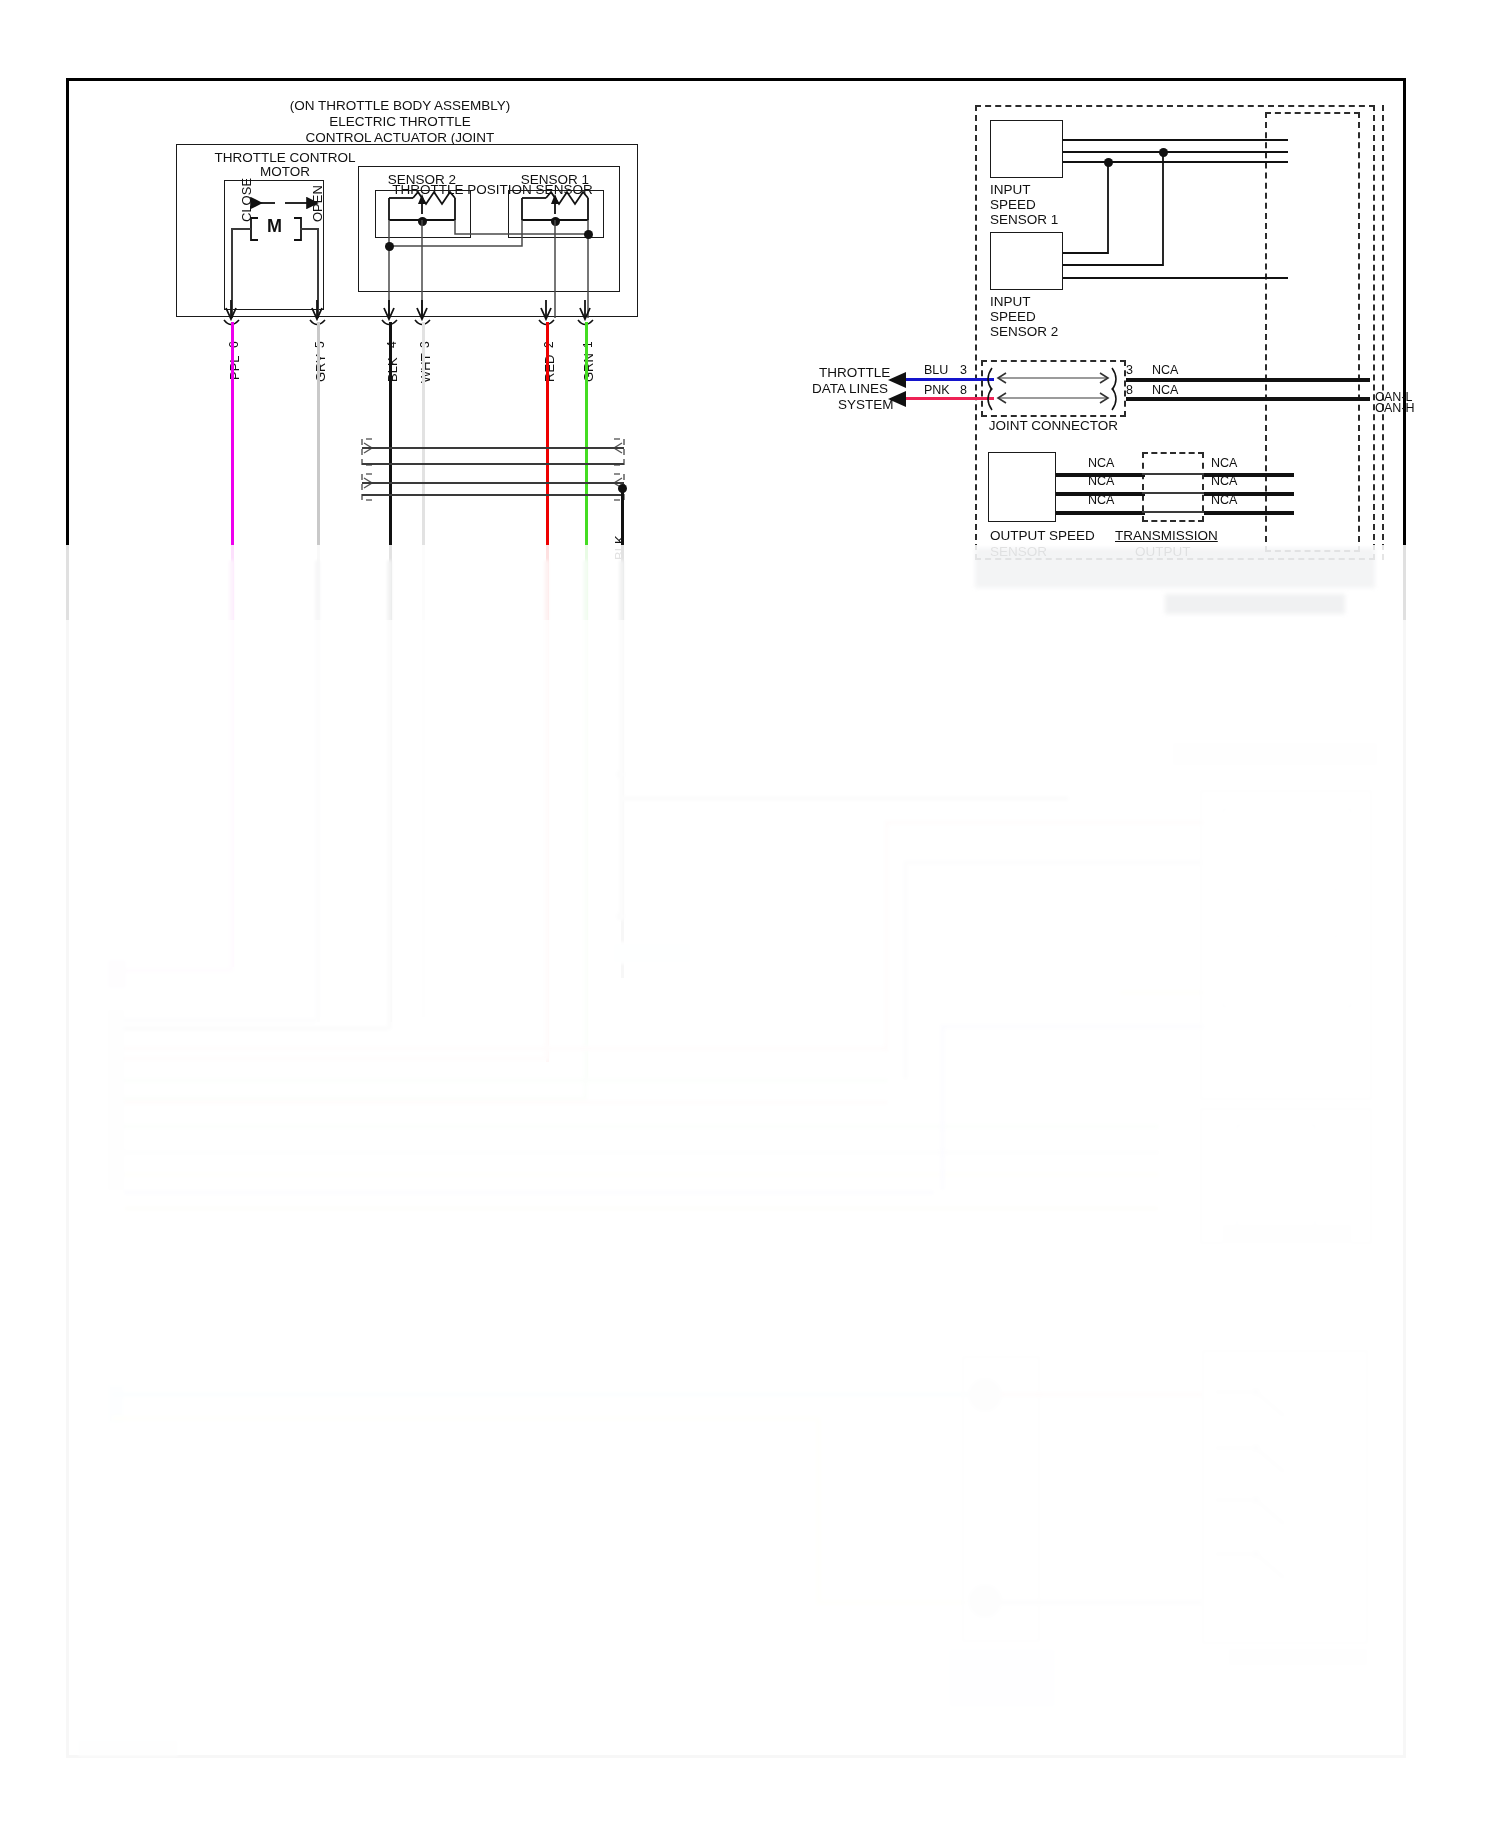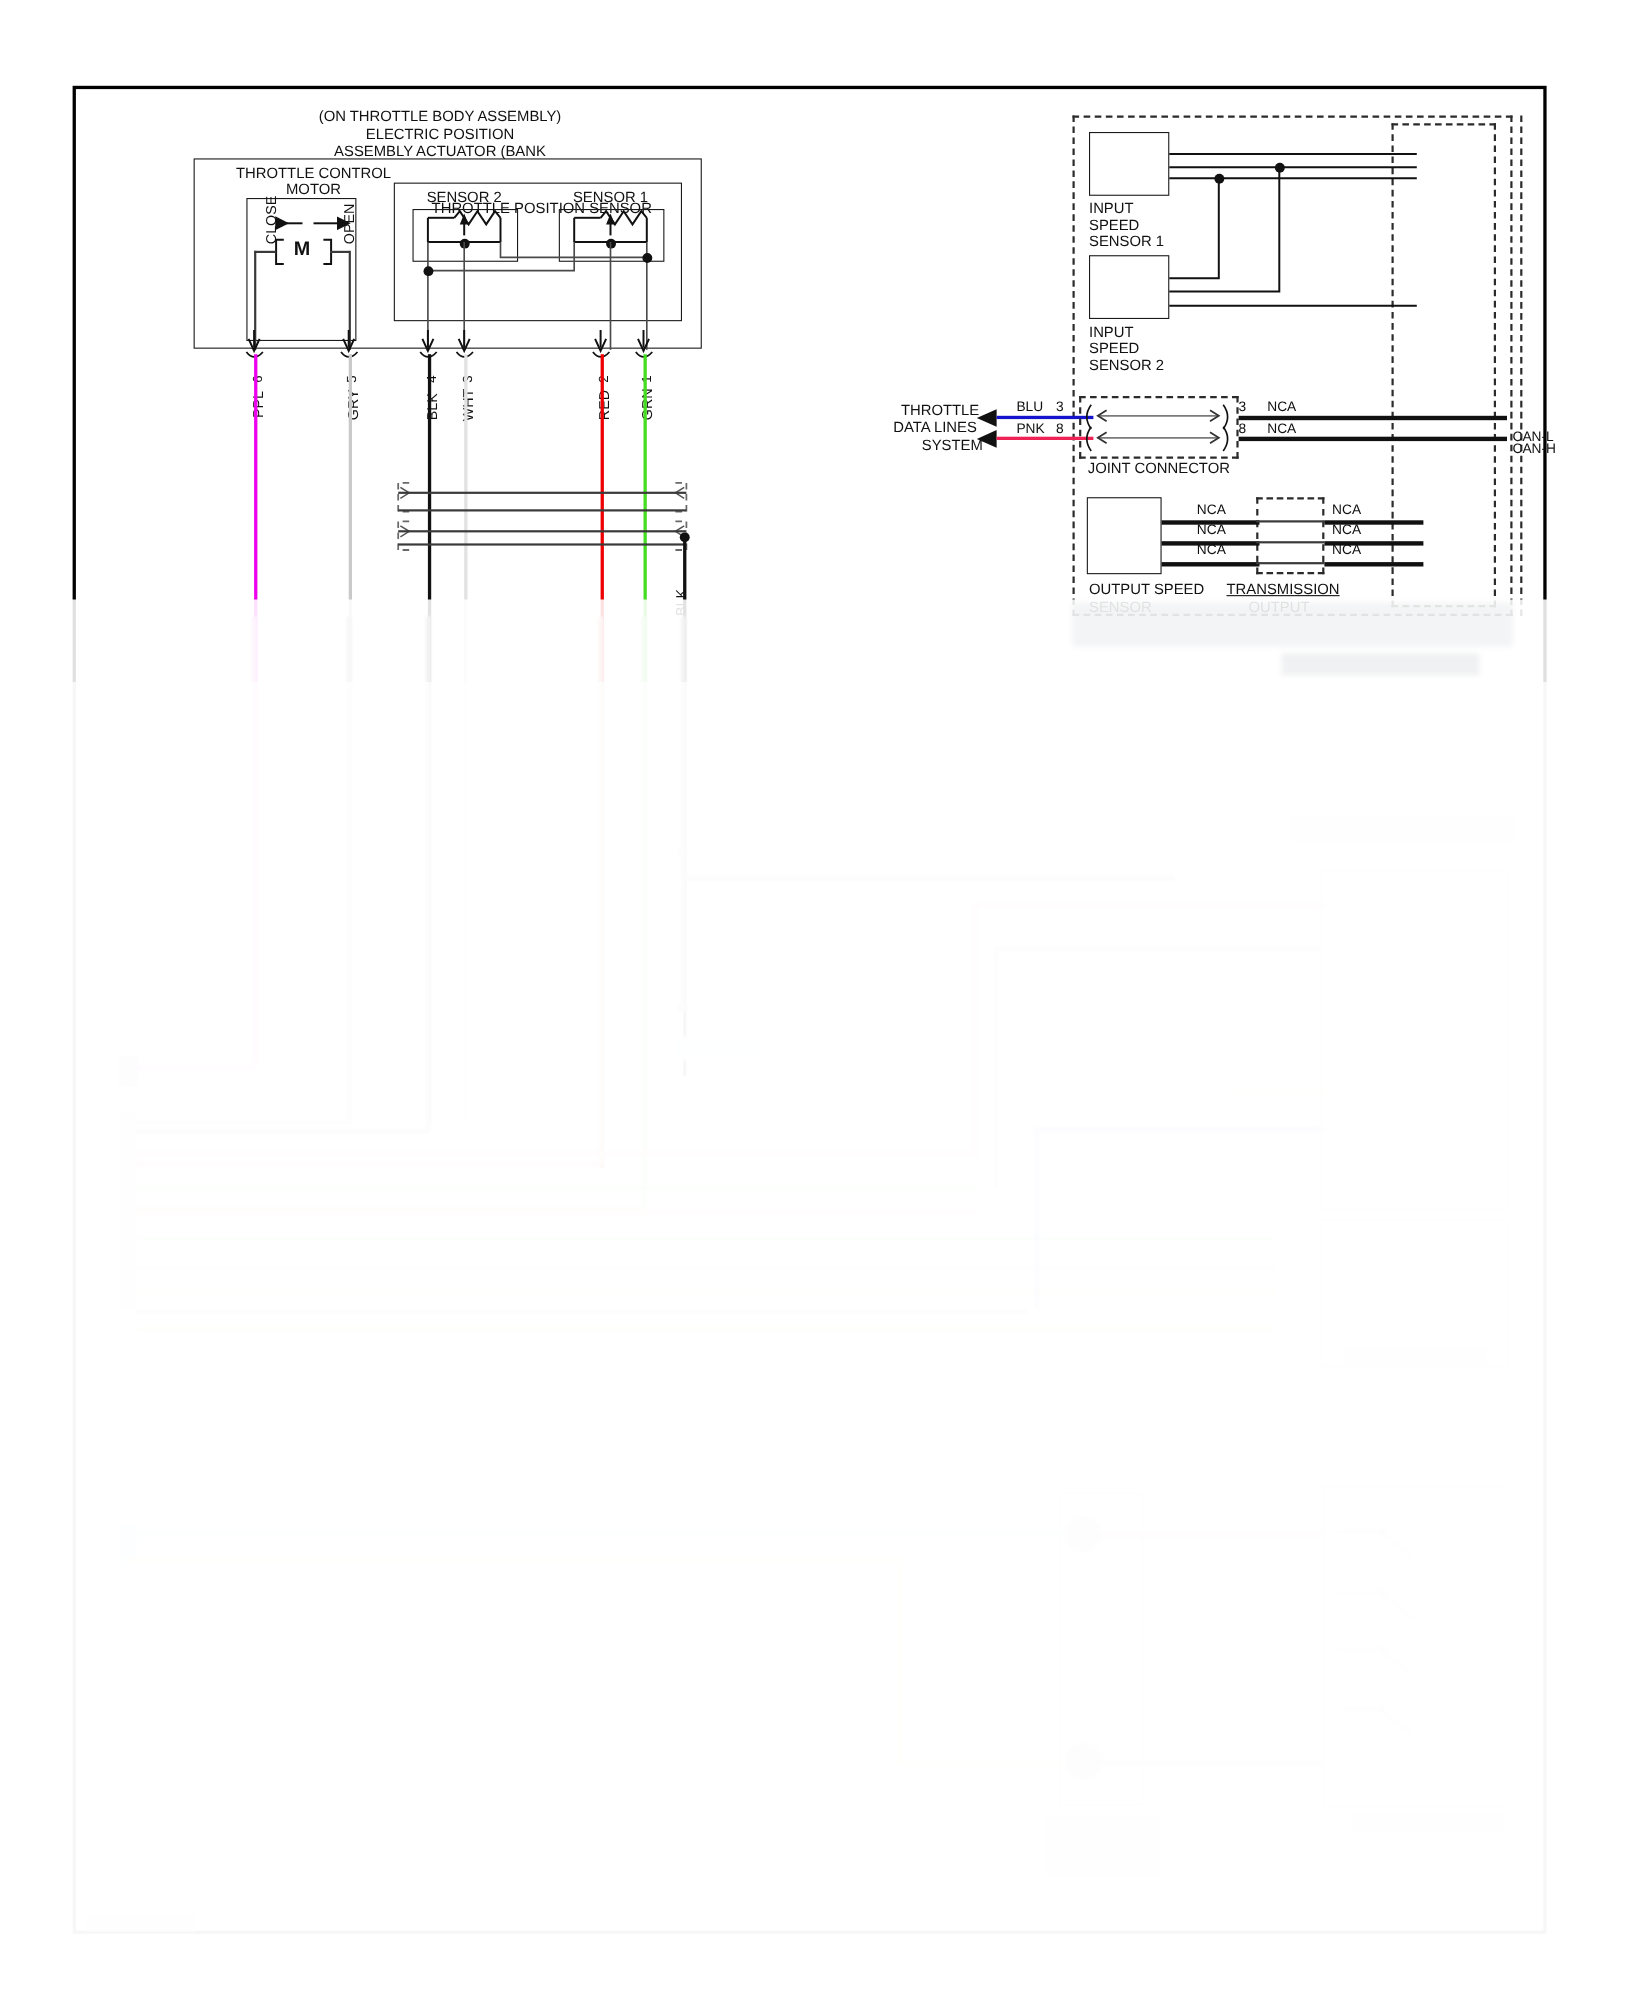--- a/index.html
+++ b/index.html
@@ -43,22 +43,22 @@
   .fblur2{filter:blur(2.2px);}
 </style>
 </head>
 <body>
 
 <div id="page">
 
   <div class="frame-outer"></div>
 
   <div class="lbl-c" style="left:200px;top:98px;width:400px;">(ON THROTTLE BODY ASSEMBLY)</div>
-  <div class="lbl-c" style="left:200px;top:114px;width:400px;">ELECTRIC POSITION</div>
-  <div class="lbl-c" style="left:200px;top:130px;width:400px;">ASSEMBLY ACTUATOR (BANK</div>
+  <div class="lbl-c" style="left:200px;top:114px;width:400px;">ELECTRIC THROTTLE</div>
+  <div class="lbl-c" style="left:200px;top:130px;width:400px;">CONTROL ACTUATOR (JOINT</div>
 
   <div class="box" style="left:176px;top:144px;width:462px;height:173px;"></div>
 
   <div class="lbl-c" style="left:185px;top:150px;width:200px;">THROTTLE CONTROL</div>
   <div class="lbl-c" style="left:185px;top:164px;width:200px;">MOTOR</div>
 
   <div class="box" style="left:224px;top:180px;width:100px;height:130px;"></div>
 
   <div class="vlbl" style="left:239px;top:222px;">CLOSE</div>
   <div class="vlbl" style="left:310px;top:222px;">OPEN</div>

